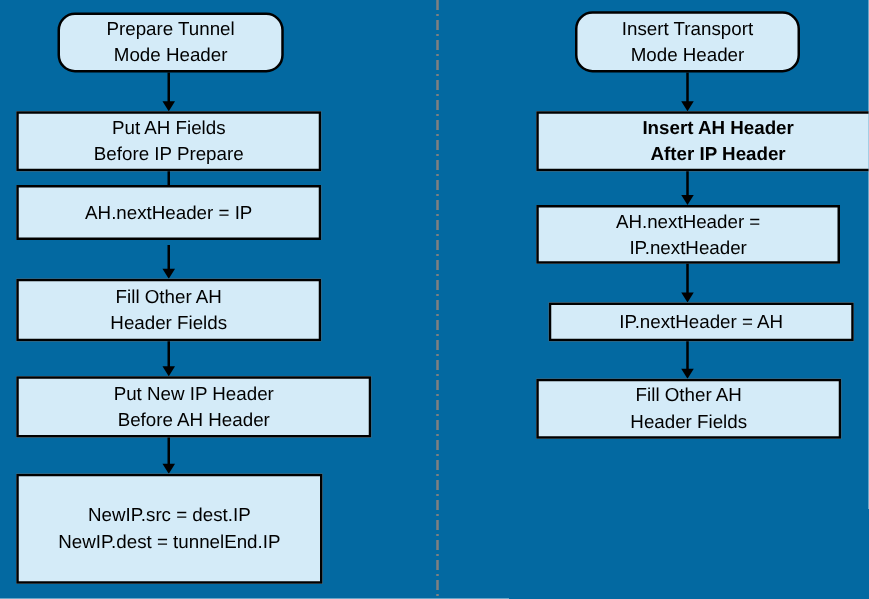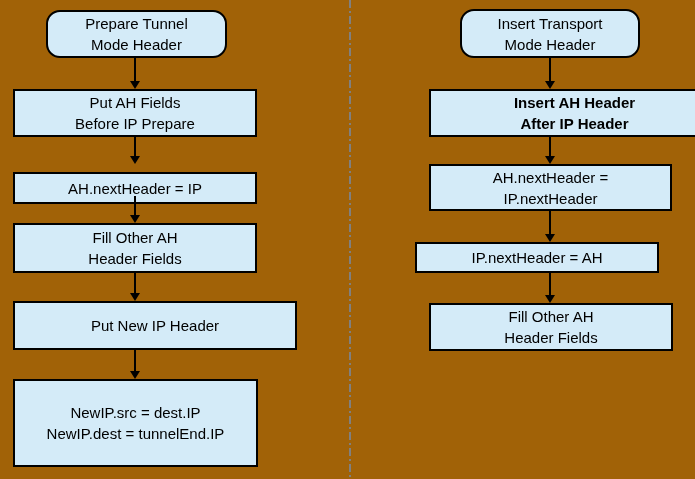--- a/index.html
+++ b/index.html
@@ -5,21 +5,21 @@
   html, body {
     margin: 0;
     padding: 0;
     background: #ffffff;
     font-family: "Liberation Sans", sans-serif;
   }
   .canvas {
     position: relative;
     width: 695px;
     height: 479px;
-    background: #a16207;
+    background: #0369a1;
     overflow: hidden;
   }
   
   .divider {
     position: absolute;
     left: 349px;
     top: 0;
     width: 2px;
     height: 479px;
     background: repeating-linear-gradient(
@@ -71,36 +71,36 @@
     width: 0;
     height: 0;
     border-left: 5px solid transparent;
     border-right: 5px solid transparent;
     border-top: 8px solid var(--arrow);
   }
 
   
   .l0 { left: 46px;  top: 10px;  width: 181px; height: 48px; }
   .l1 { left: 13px;  top: 89px;  width: 244px; height: 48px; }
-  .l2 { left: 13px;  top: 172px; width: 244px; height: 32px; }
+  .l2 { left: 13px;  top: 148px; width: 244px; height: 44px; }
   .l3 { left: 13px;  top: 223px; width: 244px; height: 50px; }
   .l4 { left: 13px;  top: 301px; width: 284px; height: 49px; }
   .l5 { left: 13px;  top: 379px; width: 245px; height: 88px; }
   .la { left: 129px; }
   .la0 { top: 58px;  height: 31px; }
   .la1 { top: 137px; height: 27px; }
   .la2 { top: 196px; height: 27px; }
   .la3 { top: 273px; height: 28px; }
   .la4 { top: 350px; height: 29px; }
 
   
   .r0 { left: 460px; top: 9px;   width: 180px; height: 49px; }
   .r1 { left: 429px; top: 89px;  width: 291px; height: 48px; font-weight: bold; }
   .r2 { left: 429px; top: 164px; width: 243px; height: 47px; }
-  .r3 { left: 415px; top: 242px; width: 244px; height: 31px; }
+  .r3 { left: 439px; top: 242px; width: 244px; height: 31px; }
   .r4 { left: 429px; top: 303px; width: 244px; height: 48px; }
   .ra { left: 544px; }
   .ra0 { top: 58px;  height: 31px; }
   .ra1 { top: 137px; height: 27px; }
   .ra2 { top: 211px; height: 31px; }
   .ra3 { top: 273px; height: 30px; }
 </style>
 </head>
 <body>
 
@@ -126,20 +126,21 @@
   <div class="arrow la la2"></div>
 
   <div class="node l3">
     <span class="line">Fill Other AH</span>
     <span class="line">Header Fields</span>
   </div>
   <div class="arrow la la3"></div>
 
   <div class="node l4">
     <span class="line">Put New IP Header</span>
+    <span class="line">Before AH Header</span>
   </div>
   <div class="arrow la la4"></div>
 
   <div class="node l5">
     <span class="line">NewIP.src = dest.IP</span>
     <span class="line">NewIP.dest = tunnelEnd.IP</span>
   </div>
 
   <div class="node rounded r0">
     <span class="line">Insert Transport</span>

